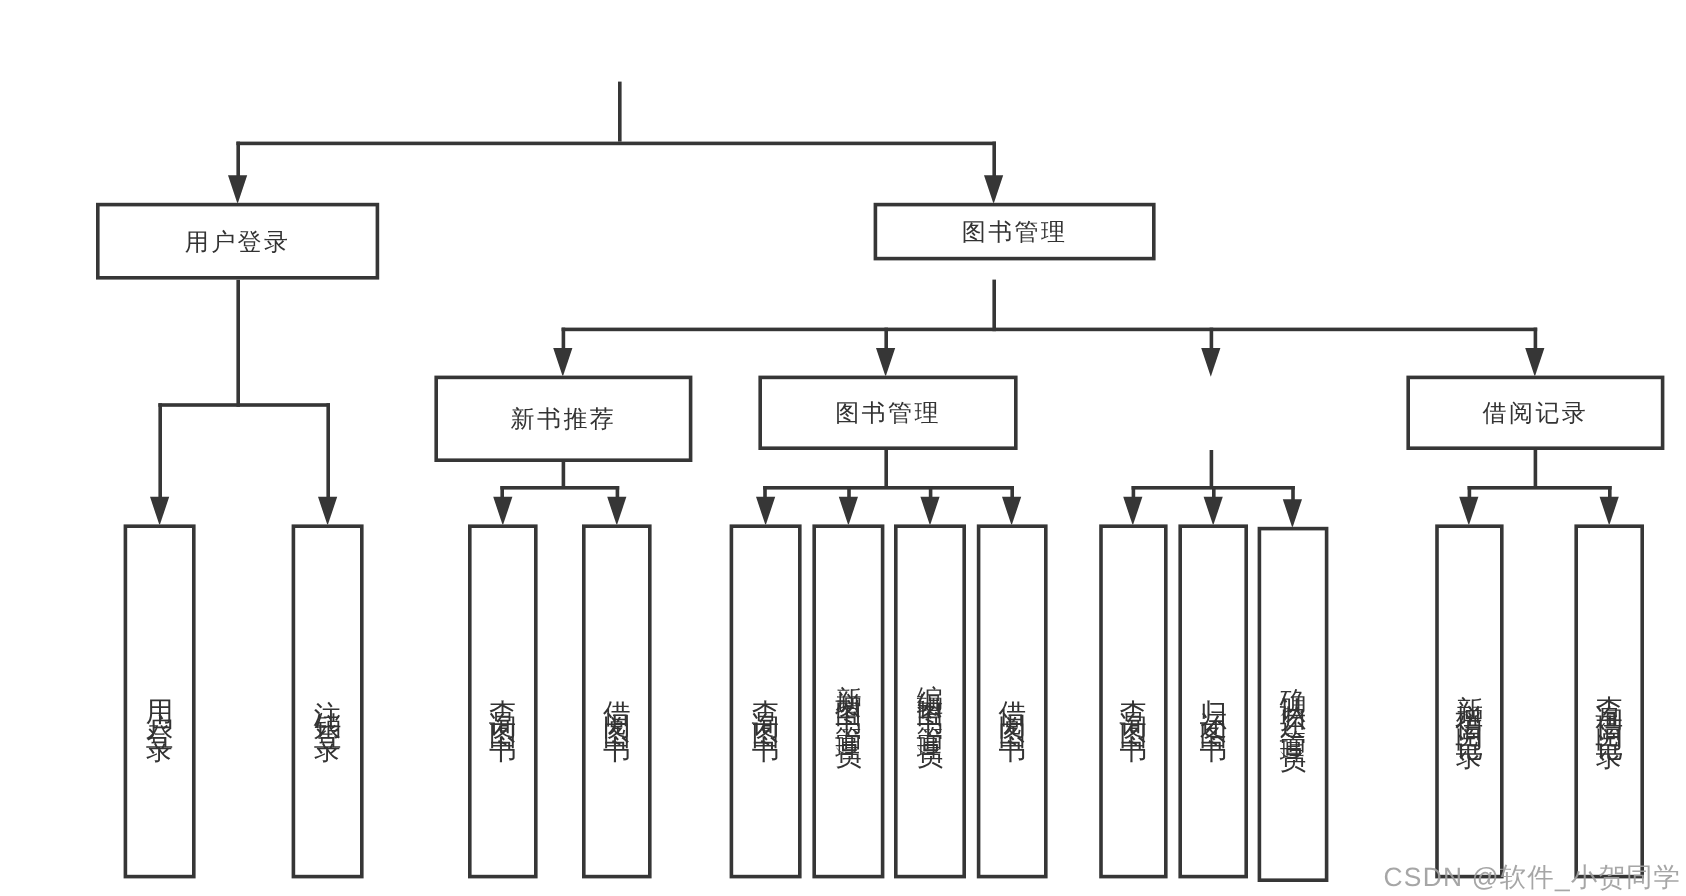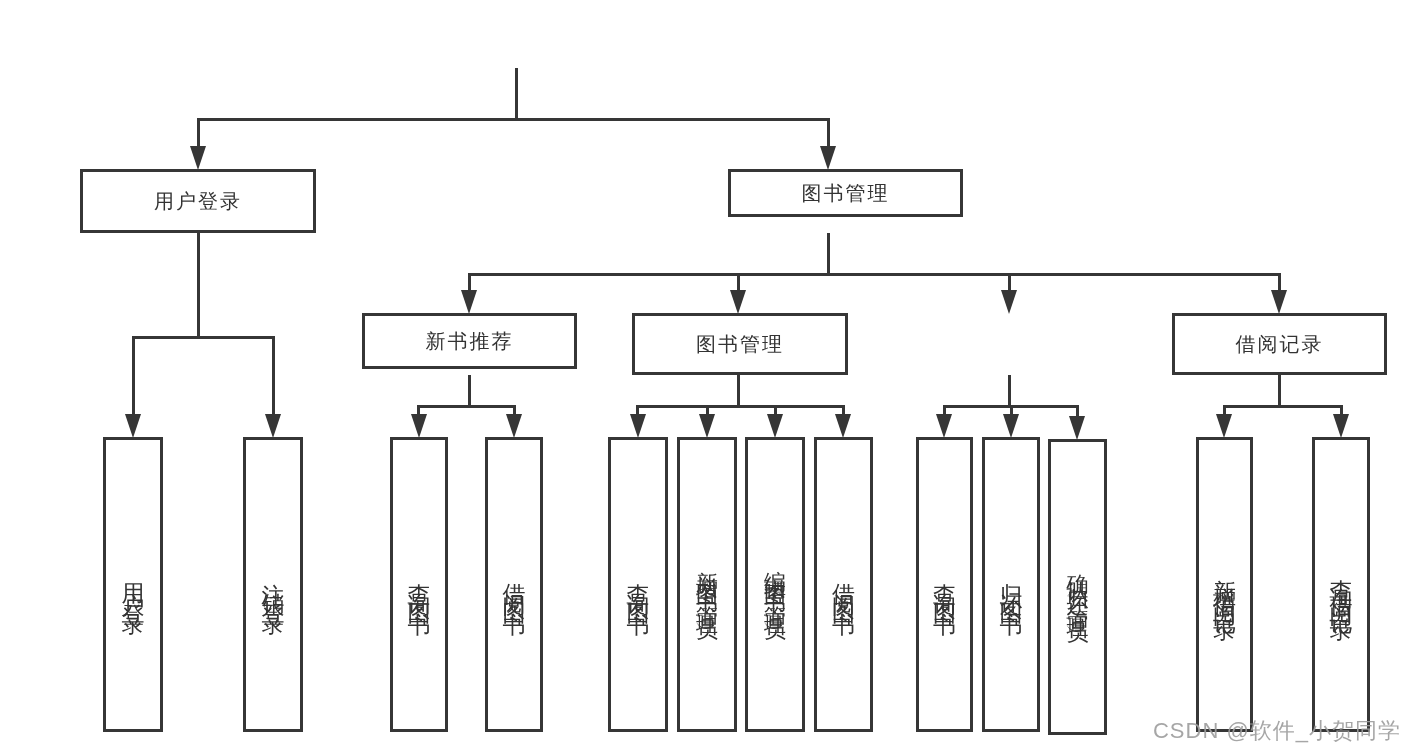--- a/index.html
+++ b/index.html
@@ -86,21 +86,21 @@
   <div class="seg" style="left:1223px;top:405px;width:120px;height:3px"></div>
   <div class="seg" style="left:1223px;top:405px;width:3px;height:16px"></div>
   <div class="seg" style="left:1340px;top:405px;width:3px;height:16px"></div>
   <div class="arrow" style="left:1216px;top:414px"></div>
   <div class="arrow" style="left:1333px;top:414px"></div>
 
 
   <div class="node h" style="left:80px;top:169px;width:236px;height:64px">用户登录</div>
   <div class="node h" style="left:728px;top:169px;width:235px;height:48px">图书管理</div>
 
-  <div class="node h" style="left:362px;top:313px;width:215px;height:56px">新书推荐</div>
+  <div class="node h" style="left:362px;top:313px;width:215px;height:72px">新书推荐</div>
   <div class="node h" style="left:632px;top:313px;width:216px;height:62px">图书管理</div>
   <div class="node h" style="left:1172px;top:313px;width:215px;height:62px">借阅记录</div>
 
   <div class="node v v-s" style="left:103px;top:437px;width:60px;height:295px">用户登录</div>
   <div class="node v v-s" style="left:243px;top:437px;width:60px;height:295px">注销登录</div>
 
   <div class="node v v-s" style="left:390px;top:437px;width:58px;height:295px">查询图书</div>
   <div class="node v v-s" style="left:485px;top:437px;width:58px;height:295px">借阅图书</div>
 
   <div class="node v v-s" style="left:608px;top:437px;width:60px;height:295px">查询图书</div>

